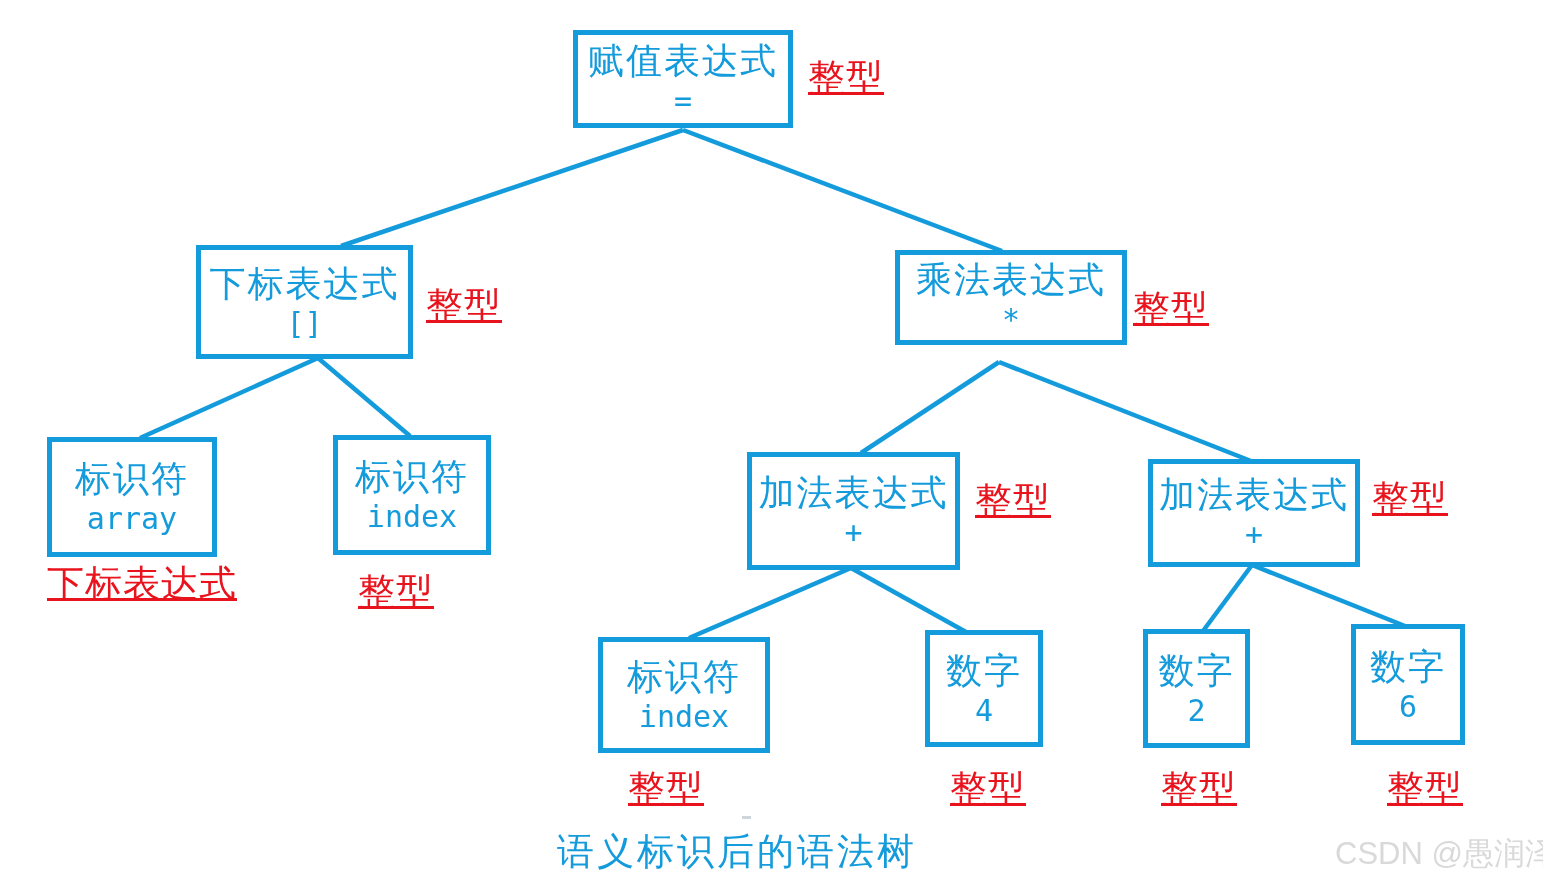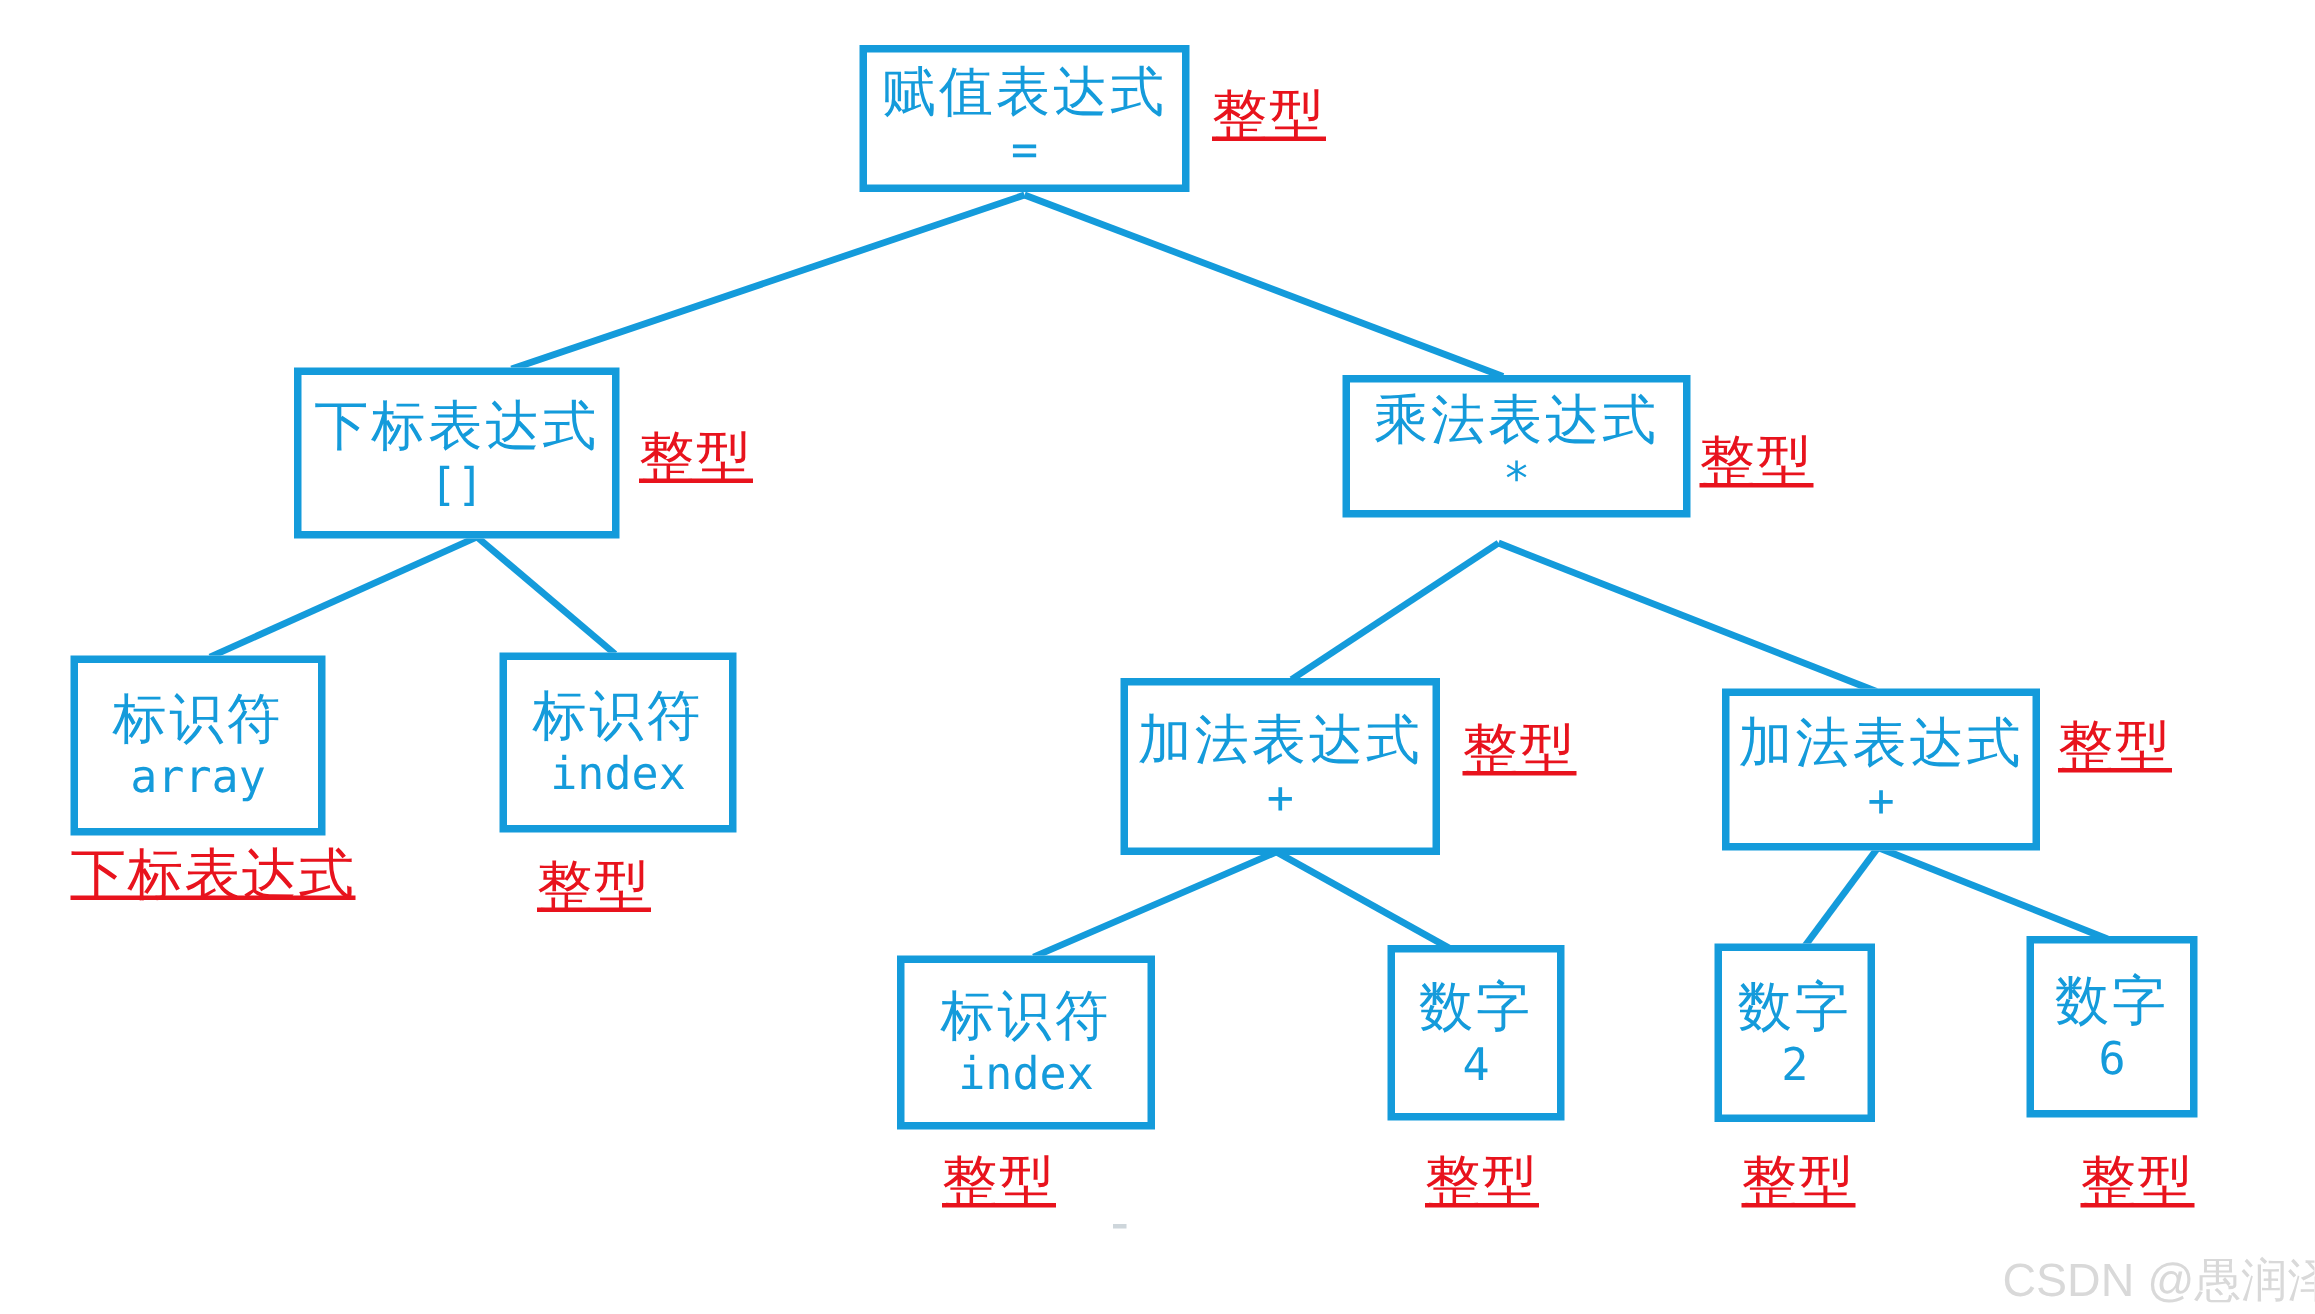--- a/index.html
+++ b/index.html
@@ -154,16 +154,17 @@
     <div class="node-symbol">2</div>
   </div>
   <div class="type-label" style="left:1161px;top:769px">整型</div>
 
   <div class="node" style="left:1351px;top:624px;width:114px;height:121px">
     <div class="node-title">数字</div>
     <div class="node-symbol">6</div>
   </div>
   <div class="type-label" style="left:1387px;top:769px">整型</div>
 
+  <div class="caption">语义标识后的语法树</div>
   <div class="stray-mark"></div>
   <div class="watermark">CSDN @愚润泽</div>
 
 </div>
 
 </body></html>

